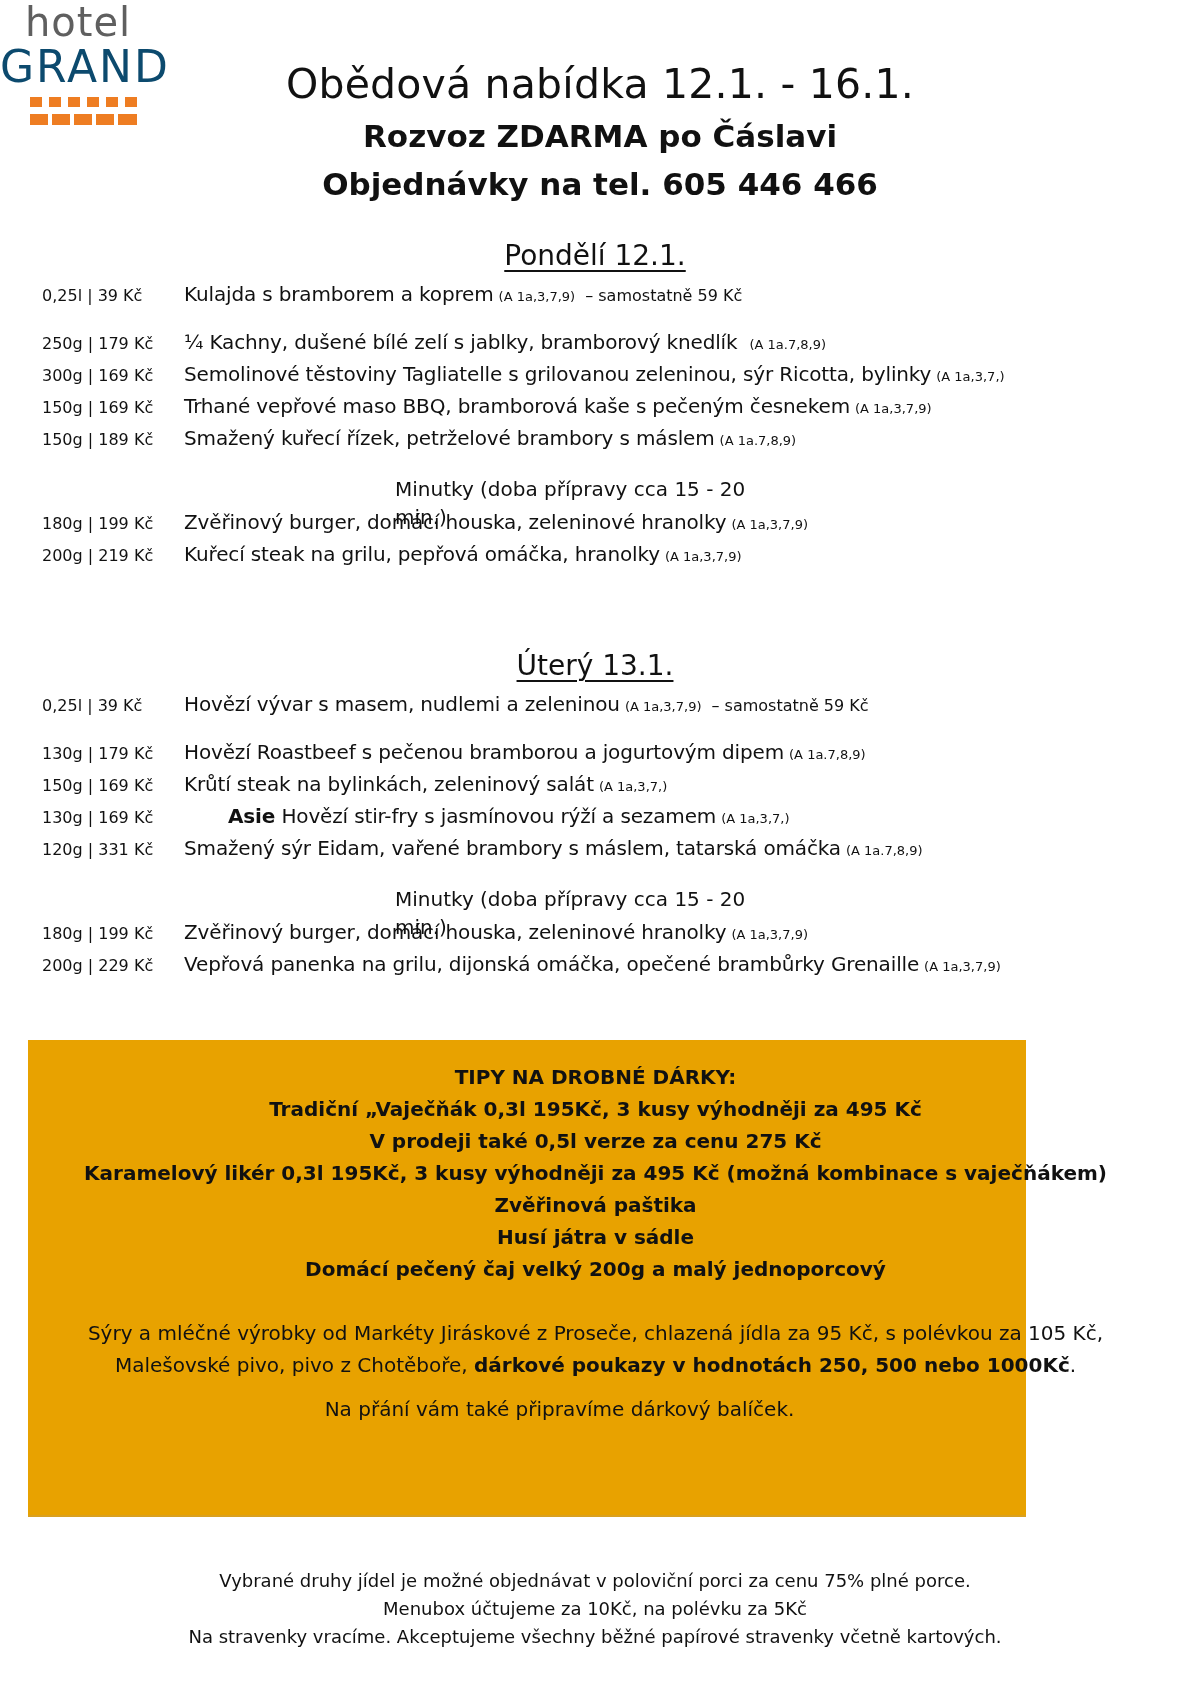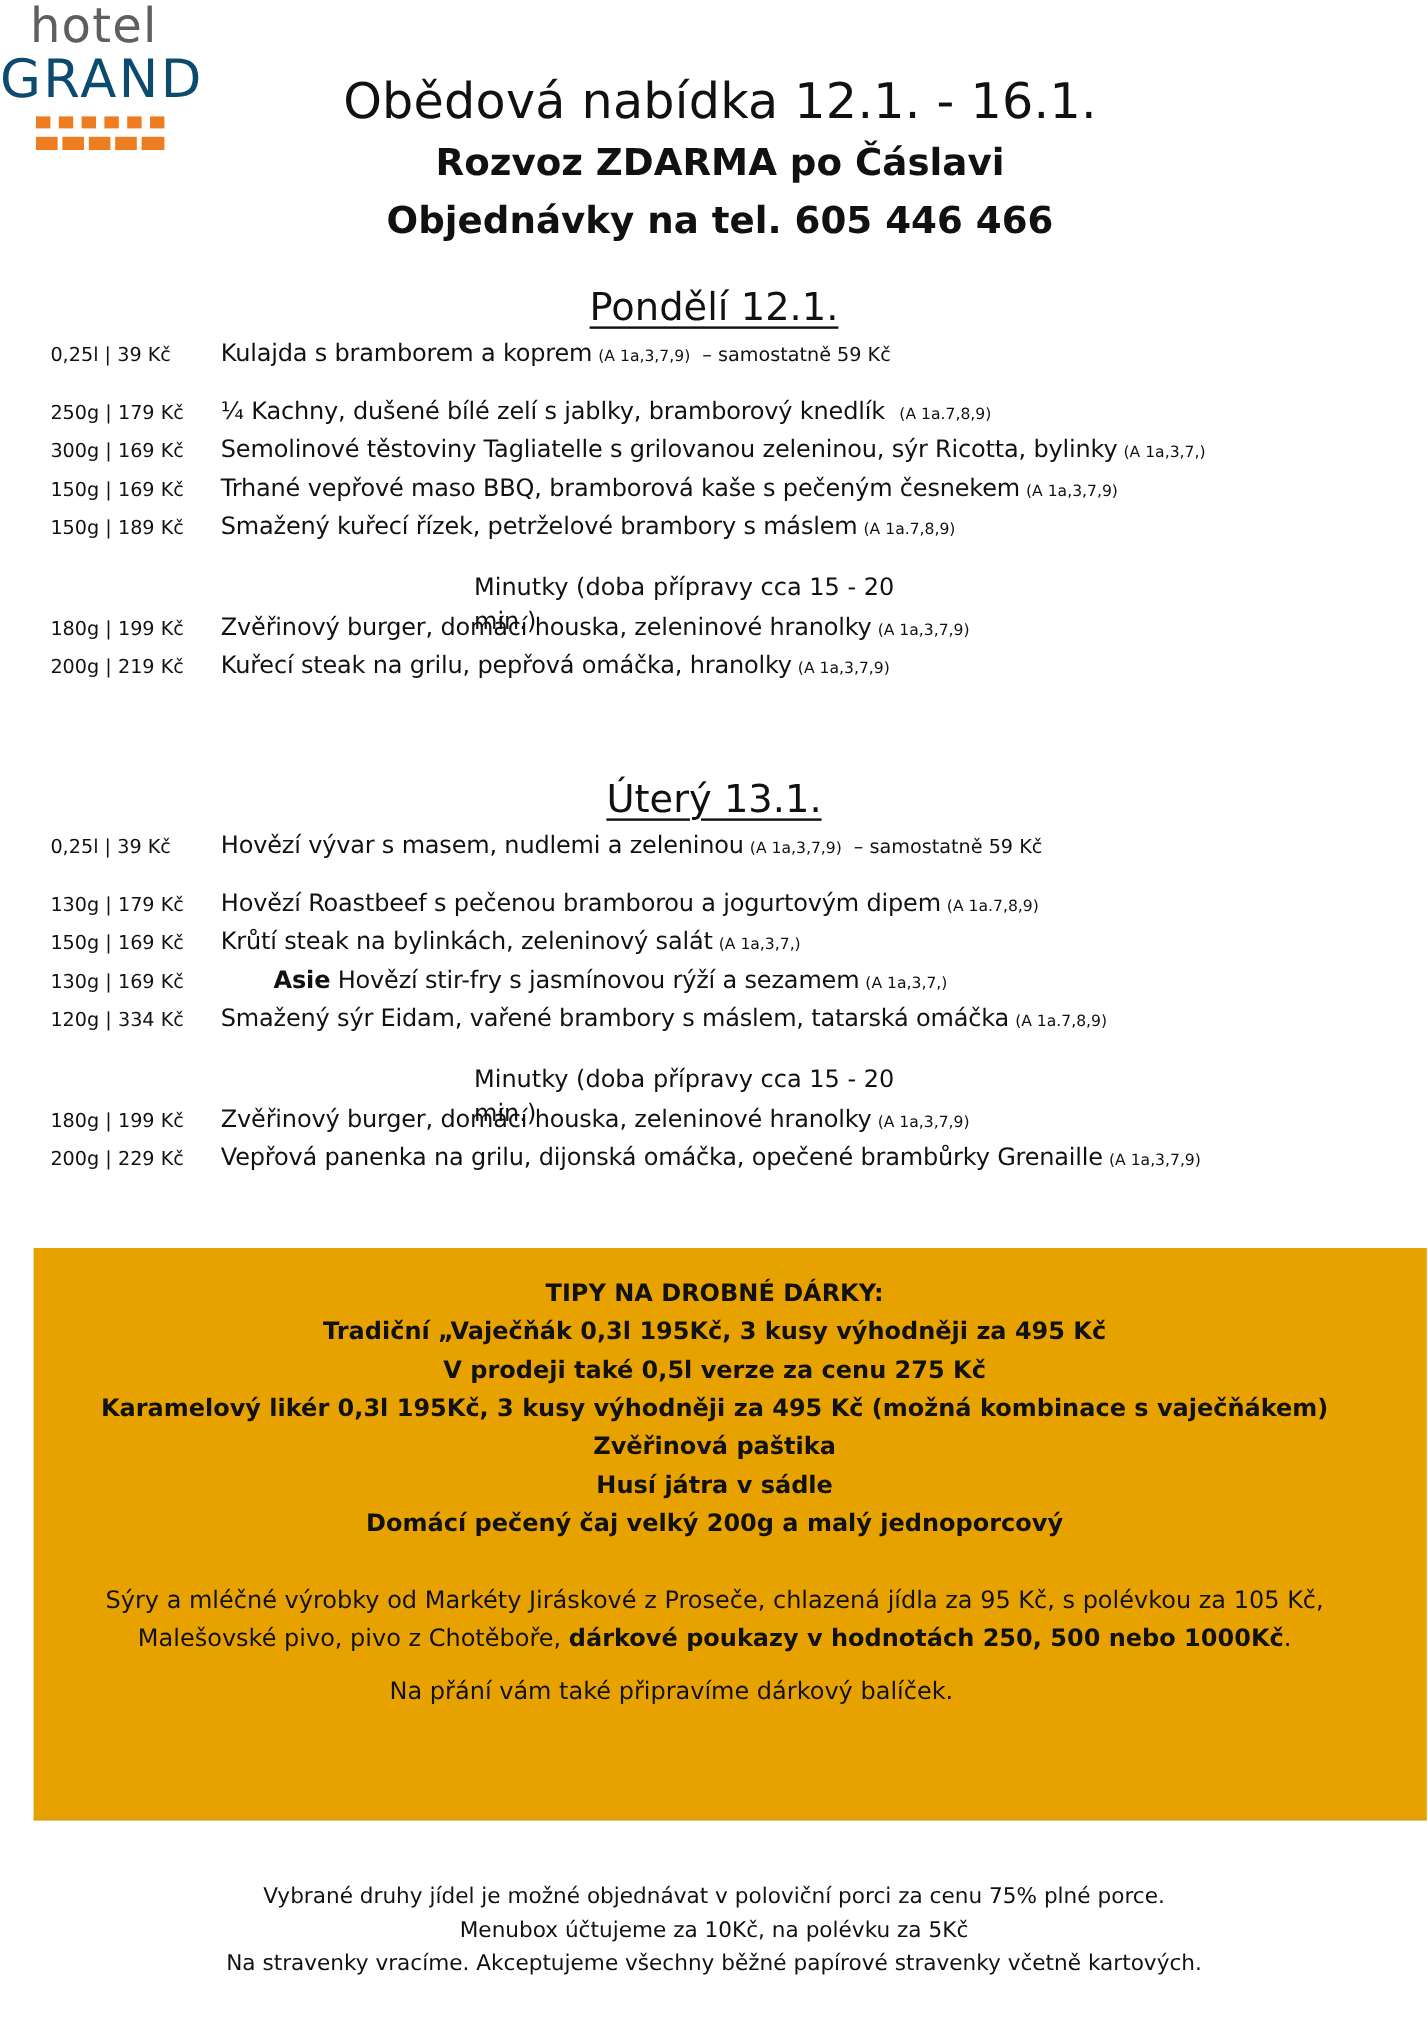--- a/index.html
+++ b/index.html
@@ -12,35 +12,35 @@
   .logo-grand { position: absolute; left: 0; top: 42px; font-size: 44px; color: #0c4a6e;
                 font-family: "DejaVu Sans", sans-serif; letter-spacing: 2px; line-height: 50px; }
   .logo-squares { position: absolute; left: 30px; top: 97px; width: 100px; height: 32px; }
   .logo-squares span { position: absolute; background: #ee7d22; }
 
   .header-center { position: absolute; left: 250px; width: 700px; text-align: center; margin-top: 14px; }
   #title { top: 44px; font-size: 41px; font-weight: normal; line-height: 52px; letter-spacing: 0.2px; }
   #subtitle1 { top: 102px; font-size: 31px; font-weight: bold; line-height: 40px; }
   #subtitle2 { top: 150px; font-size: 31px; font-weight: bold; line-height: 40px; }
 
-  .day-heading { position: absolute; left: 395px; width: 400px; text-align: center; font-size: 32px;
+  .day-heading { position: absolute; left: 395px; width: 400px; text-align: center; font-size: 28px;
                  line-height: 40px; }
   .day-heading span { text-decoration: underline; text-underline-offset: 5px; text-decoration-thickness: 2px; }
 
   .row { position: absolute; left: 42px; height: 28px; line-height: 28px; white-space: nowrap; }
   .row .price { display: inline-block; width: 142px; font-size: 16px; color: #111; }
   .row .dish { font-size: 20px; letter-spacing: -0.15px; }
   .row .allergen { font-size: 13px; margin-left: 5px; }
   .row .extra { font-size: 16px; margin-left: 10px; }
   .row b { font-weight: bold; margin-left: 44px; }
 
   .minutky { position: absolute; left: 395px; width: 400px; text-align: left; font-size: 20px; line-height: 28px; }
 
-  #promo-box { position: absolute; left: 28px; top: 1040px; width: 1135px; height: 475px; background: #e8a200;
-               border-bottom: 2px solid #d9a020; padding-left: 26px; }
+  #promo-box { position: absolute; left: 28px; top: 1040px; width: 998px; height: 475px; background: #e8a200;
+               border-bottom: 2px solid #d9a020; }
   .promo-line { position: absolute; left: 0; width: 1135px; text-align: center; font-size: 20px; line-height: 30px; white-space: nowrap; }
   .promo-bold { font-weight: bold; }
   .promo-normal { font-weight: normal; }
 
   .footer-line { position: absolute; left: 0; width: 1190px; text-align: center; font-size: 18px; line-height: 26px; }
 </style>
 </head>
 <body>
 
 <div id="logo">
@@ -100,21 +100,21 @@
 <div class="row" style="top:738px">
   <span class="price">130g | 179 Kč</span><span class="dish">Hovězí Roastbeef s pečenou bramborou a jogurtovým dipem</span><span class="allergen">(A 1a.7,8,9)</span>
 </div>
 <div class="row" style="top:770px">
   <span class="price">150g | 169 Kč</span><span class="dish">Krůtí steak na bylinkách, zeleninový salát</span><span class="allergen">(A 1a,3,7,)</span>
 </div>
 <div class="row" style="top:802px">
   <span class="price">130g | 169 Kč</span><span class="dish"><b>Asie</b> <span>Hovězí stir-fry s jasmínovou rýží a sezamem</span></span><span class="allergen">(A 1a,3,7,)</span>
 </div>
 <div class="row" style="top:834px">
-  <span class="price">120g | 334 Kč</span><span class="dish">Smažený sýr Eidam, vařené brambory s máslem, tatarská omáčka</span><span class="allergen">(A 1a.7,8,9)</span>
+  <span class="price">120g | 331 Kč</span><span class="dish">Smažený sýr Eidam, vařené brambory s máslem, tatarská omáčka</span><span class="allergen">(A 1a.7,8,9)</span>
 </div>
 <div class="minutky" style="top:885px">Minutky (doba přípravy cca 15 - 20 min.)</div>
 <div class="row" style="top:918px">
   <span class="price">180g | 199 Kč</span><span class="dish">Zvěřinový burger, domácí houska, zeleninové hranolky</span><span class="allergen">(A 1a,3,7,9)</span>
 </div>
 <div class="row" style="top:950px">
   <span class="price">200g | 229 Kč</span><span class="dish">Vepřová panenka na grilu, dijonská omáčka, opečené brambůrky Grenaille</span><span class="allergen">(A 1a,3,7,9)</span>
 </div>
 
 <div id="promo-box">

